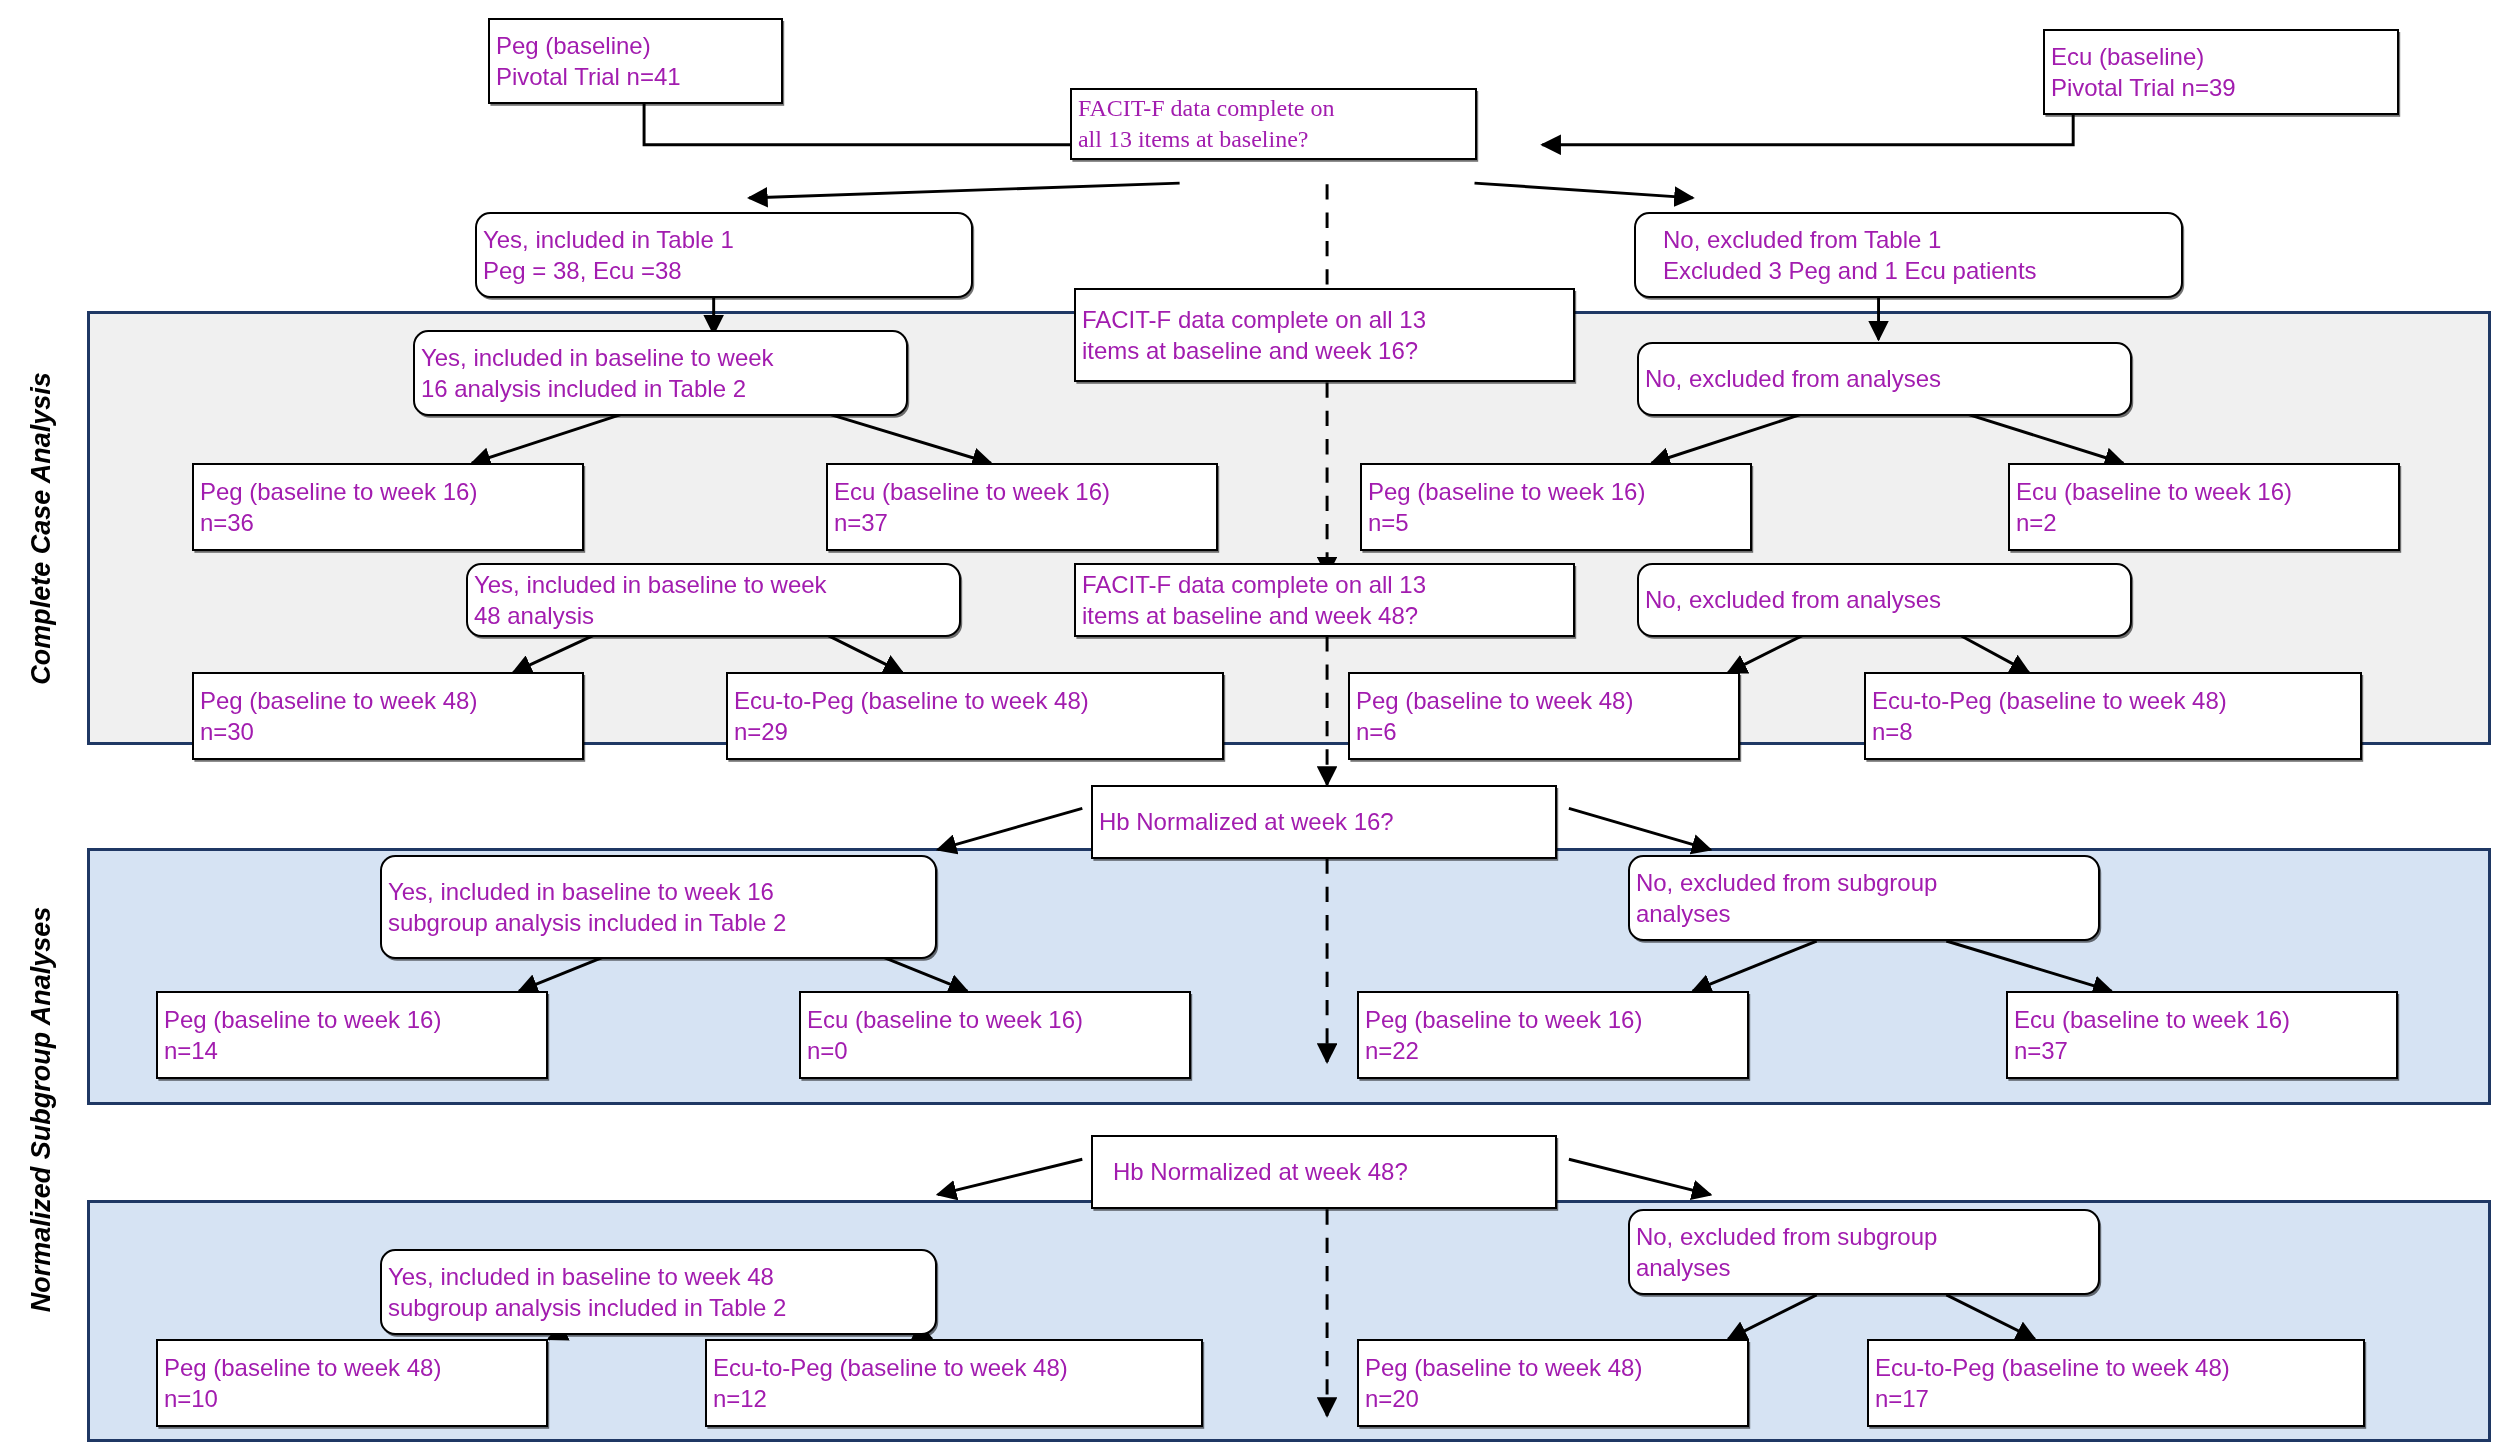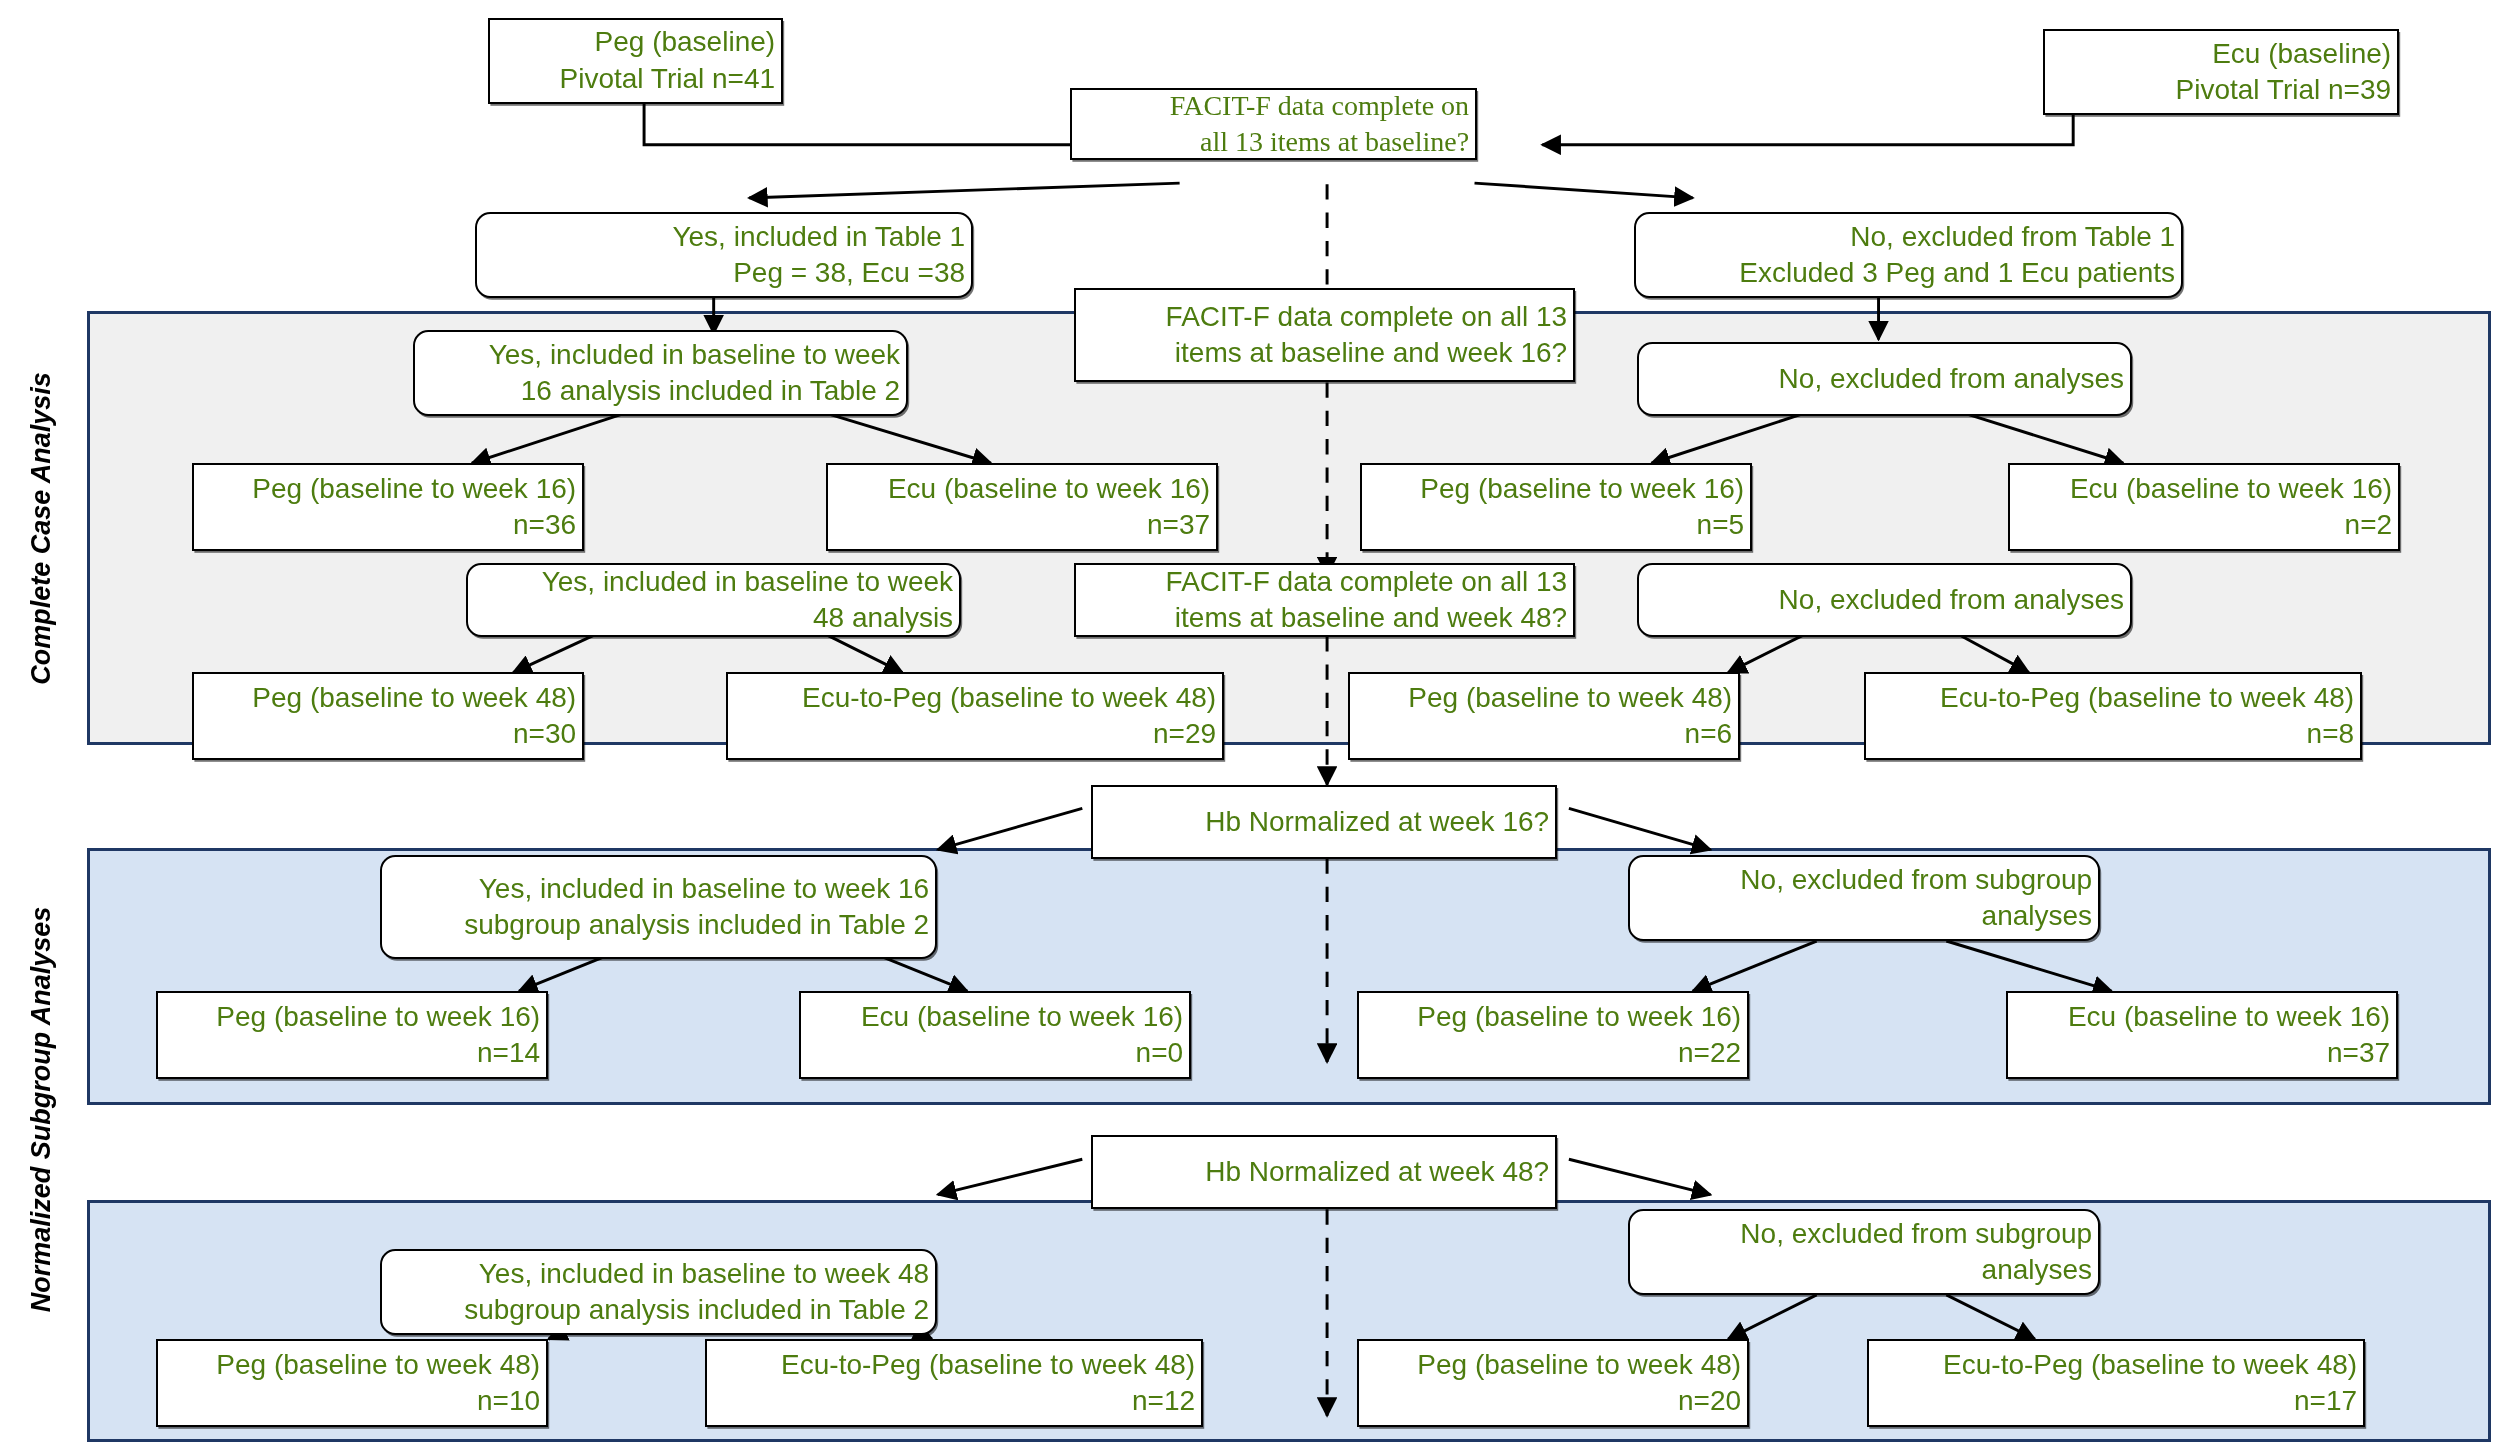--- a/index.html
+++ b/index.html
@@ -40,24 +40,24 @@
 
   
   .node {
     position: absolute;
     box-sizing: border-box;
     background: #ffffff;
     border: 2.4px solid #000000;
     display: flex;
     align-items: center;
     justify-content: center;
-    text-align: right;
-    font-size: 28px;
+    text-align: left;
+    font-size: 24px;
     line-height: 1.30;
-    color: #4d7c0f;
+    color: #a21caf;
     padding: 2.4px 5.9px;
     box-shadow: 1.8px 2.4px 0 -0.6px rgba(0,0,0,0.55);
   }
   .node.rounded { border-radius: 15.3px; }
   .node .txt { width: 100%; }
 
   
   #wires {
     position: absolute;
     left: 0; top: 0;

